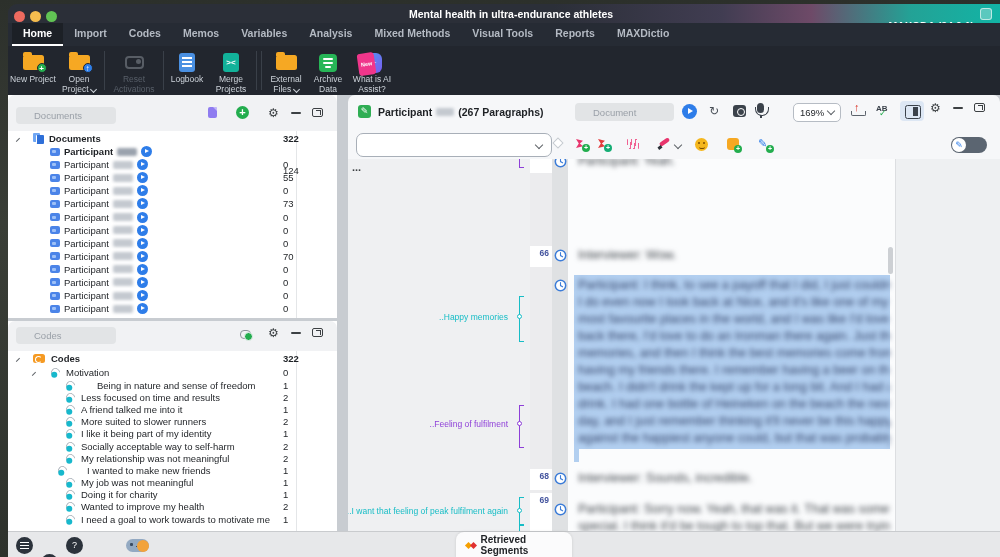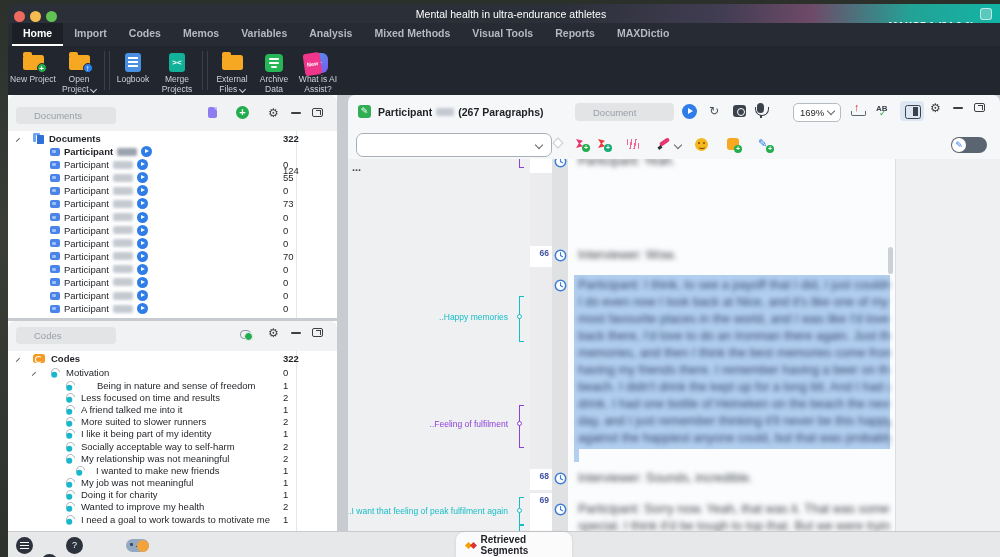--- a/index.html
+++ b/index.html
@@ -6,21 +6,21 @@
   html,body { width:1000px; height:557px; overflow:hidden; }
   body { font-family:"Liberation Sans","DejaVu Sans",sans-serif; background:#32362f;
          background:linear-gradient(180deg,#2c302b 0%,#3a3e37 40%,#2e322c 100%); position:relative; }
 
   
   .titlebar { position:absolute; left:8px; top:4px; right:0; height:19px;
     border-radius:9px 0 0 0;
     background:linear-gradient(90deg,#2b2f38 0%,#2b2f38 55%,#413d52 72%,#6e4a68 81%,#23a296 91%,#12b4a5 100%); }
   .tl { position:absolute; top:7px; width:11px; height:11px; border-radius:50%; }
   .title-text { position:absolute; top:4px; left:14px; right:0; text-align:center; color:#fff;
-    font-size:10.5px; font-weight:normal; }
+    font-size:10.5px; font-weight:bold; }
   .app-badge { position:absolute; top:16px; right:26px; color:#fff; font-size:10.5px; font-weight:bold; }
   .badge-ic { position:absolute; top:4px; right:8px; width:12px; height:12px; border-radius:3px;
     background:rgba(255,255,255,.3); border:1px solid rgba(255,255,255,.6); }
 
   
   .menubar { position:absolute; left:8px; top:23px; right:0; height:23px; background:#262b34; }
   .tabs { position:absolute; left:4px; top:0; height:23px; display:flex; }
   .tab { padding:0 11px; line-height:21px; font-size:10.5px; font-weight:bold; color:#b4bac3; cursor:default; }
   .tab.active { background:#1c2026; color:#fff; border-bottom:2px solid #fff; }
   .grid-ic { position:absolute; left:812px; top:27px; width:17px; height:14px; background:#79818b;
@@ -281,20 +281,26 @@
   </div>
   <div class="rbtn">
     <div class="ric">
         <div class="folder">
           <div class="fbadge blue">↑</div>
         </div>
       </div>
     <div class="rlb"><span>Open Project</span> <span class="chev-w"></span></div>
   </div>
   <div class="rsep"></div>
+  <div class="rbtn disabled" style="width:54px">
+    <div class="ric">
+        <div class="reset-ic"></div>
+      </div>
+    <div class="rlb">Reset Activations</div>
+  </div>
   <div class="rsep"></div>
   <div class="rbtn" style="width:42px">
     <div class="ric">
         <div class="logbook-ic"></div>
       </div>
     <div class="rlb">Logbook</div>
   </div>
   <div class="rbtn">
     <div class="ric">
         <div class="merge-ic">&gt;&lt;</div>
@@ -501,21 +507,21 @@
         <div class="trow" style="height: 12.2px; padding-left: 58px; gap: 6px;">
           <div class="code-ic"></div>
           <span>Socially acceptable way to self-harm</span>
           <span class="cnt">2</span>
         </div>
         <div class="trow" style="height: 12.2px; padding-left: 58px; gap: 6px;">
           <div class="code-ic"></div>
           <span>My relationship was not meaningful</span>
           <span class="cnt">2</span>
         </div>
-        <div class="trow" style="height: 12.2px; padding-left: 68px; gap: 11px;">
+        <div class="trow" style="height: 12.2px; padding-left: 50px; gap: 20px;">
           <div class="code-ic"></div>
           <span>I wanted to make new friends</span>
           <span class="cnt">1</span>
         </div>
         <div class="trow" style="height: 12.2px; padding-left: 58px; gap: 6px;">
           <div class="code-ic"></div>
           <span>My job was not meaningful</span>
           <span class="cnt">1</span>
         </div>
         <div class="trow" style="height: 12.2px; padding-left: 58px; gap: 6px;">

